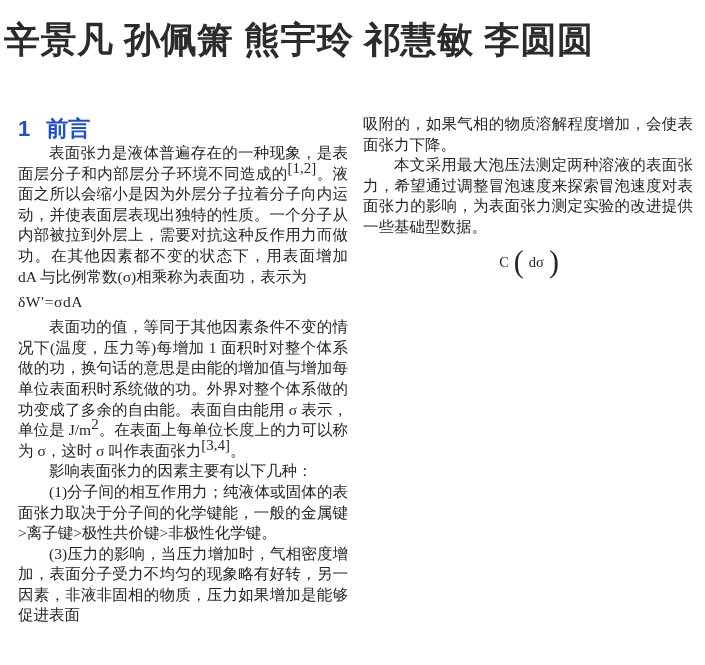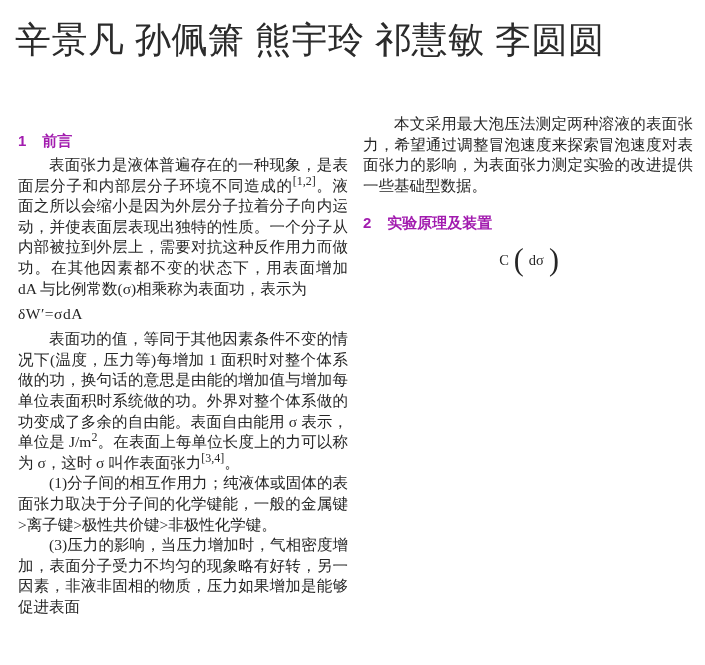--- a/index.html
+++ b/index.html
@@ -3,47 +3,47 @@
 <meta charset="utf-8">
 <style>
   html, body { margin:0; padding:0; }
   body {
     width:705px; height:665px; background:#ffffff; overflow:hidden;
     font-family:"Liberation Serif","DejaVu Serif",serif;
     color:#2a2a2a;
   }
   .paper { width:705px; height:665px; }
   .title {
-    margin:20px 0 0 15px;
+    margin:20px 0 0 4px;
     font-family:"Liberation Sans","DejaVu Sans",sans-serif;
-    font-weight:400; font-size:36px; line-height:40px;
+    font-weight:700; font-size:36px; line-height:40px;
     color:#2b2b2b; letter-spacing:0.5px; white-space:nowrap;
   }
   .columns {
     display:flex; gap:15px;
     margin:54px 13px 0 18px;
   }
   .col {
     width:330px; flex:0 0 330px;
     font-size:15.5px; line-height:20.6px;
     text-align:justify; color:#262626;
   }
   .col p { margin:0; text-indent:2em; }
   .col p.noindent { text-indent:0; }
   .sec-heading {
     font-family:"Liberation Sans","DejaVu Sans",sans-serif;
-    font-size:15px; font-weight:700; color:#a21caf;
-    line-height:22px; margin:16px 0 3px 0; text-indent:0;
+    font-size:22px; font-weight:700; color:#1d4ed8;
+    line-height:22px; margin:4px 0 3px 0; text-indent:0;
   }
   .sec-heading .sec-num { display:inline-block; margin-right:16px; }
   .formula-line {
     text-indent:0 !important; text-align:left;
     line-height:30px; letter-spacing:0.5px;
   }
-  sup { font-size:12px; vertical-align:super; line-height:0; }
+  sup { font-size:15px; vertical-align:super; line-height:0; }
   sub { font-size:9.5px; vertical-align:sub; line-height:0; }
   .equation {
     position:relative; height:46px; margin:1px 0;
     display:flex; align-items:center; justify-content:center;
   }
   .eq-body { display:inline-flex; align-items:center; gap:3px; font-size:15.5px; }
   .frac {
     display:inline-flex; flex-direction:column; align-items:center;
     font-size:14.5px; line-height:16px; text-align:center;
   }
@@ -57,27 +57,28 @@
 
   <h1 class="title">辛景凡 孙佩箫 熊宇玲 祁慧敏 李圆圆</h1>
 
   <div class="columns">
 
     <div class="col">
       <h2 class="sec-heading"><span class="sec-num">1</span><span>前言</span></h2>
       <p>表面张力是液体普遍存在的一种现象，是表面层分子和内部层分子环境不同造成的<sup>[1,2]</sup>。液面之所以会缩小是因为外层分子拉着分子向内运动，并使表面层表现出独特的性质。一个分子从内部被拉到外层上，需要对抗这种反作用力而做功。在其他因素都不变的状态下，用表面增加 dA 与比例常数(σ)相乘称为表面功，表示为</p>
       <p class="formula-line">δW′=σdA</p>
       <p>表面功的值，等同于其他因素条件不变的情况下(温度，压力等)每增加 1 面积时对整个体系做的功，换句话的意思是由能的增加值与增加每单位表面积时系统做的功。外界对整个体系做的功变成了多余的自由能。表面自由能用 σ 表示，单位是 J/m<sup>2</sup>。在表面上每单位长度上的力可以称为 σ，这时 σ 叫作表面张力<sup>[3,4]</sup>。</p>
+      <p>影响表面张力的因素主要有以下几种：</p>
       <p>(1)分子间的相互作用力；纯液体或固体的表面张力取决于分子间的化学键能，一般的金属键&gt;离子键&gt;极性共价键&gt;非极性化学键。</p>
       <p>(3)压力的影响，当压力增加时，气相密度增加，表面分子受力不均匀的现象略有好转，另一因素，非液非固相的物质，压力如果增加是能够促进表面</p>
     </div>
 
     <div class="col">
+      <p class="noindent">吸附的，如果气相的物质溶解程度增加，会使表面张力下降。</p>
       <p>本文采用最大泡压法测定两种溶液的表面张力，希望通过调整冒泡速度来探索冒泡速度对表面张力的影响，为表面张力测定实验的改进提供一些基础型数据。</p>
-      <h2 class="sec-heading"><span class="sec-num">2</span><span>实验原理及装置</span></h2>
 
       <div class="equation">
         <span class="eq-body">
 
           <span class="frac">
             <span class="num">C</span>
 
           </span>
           <span class="paren">(</span>
           <span class="frac">

